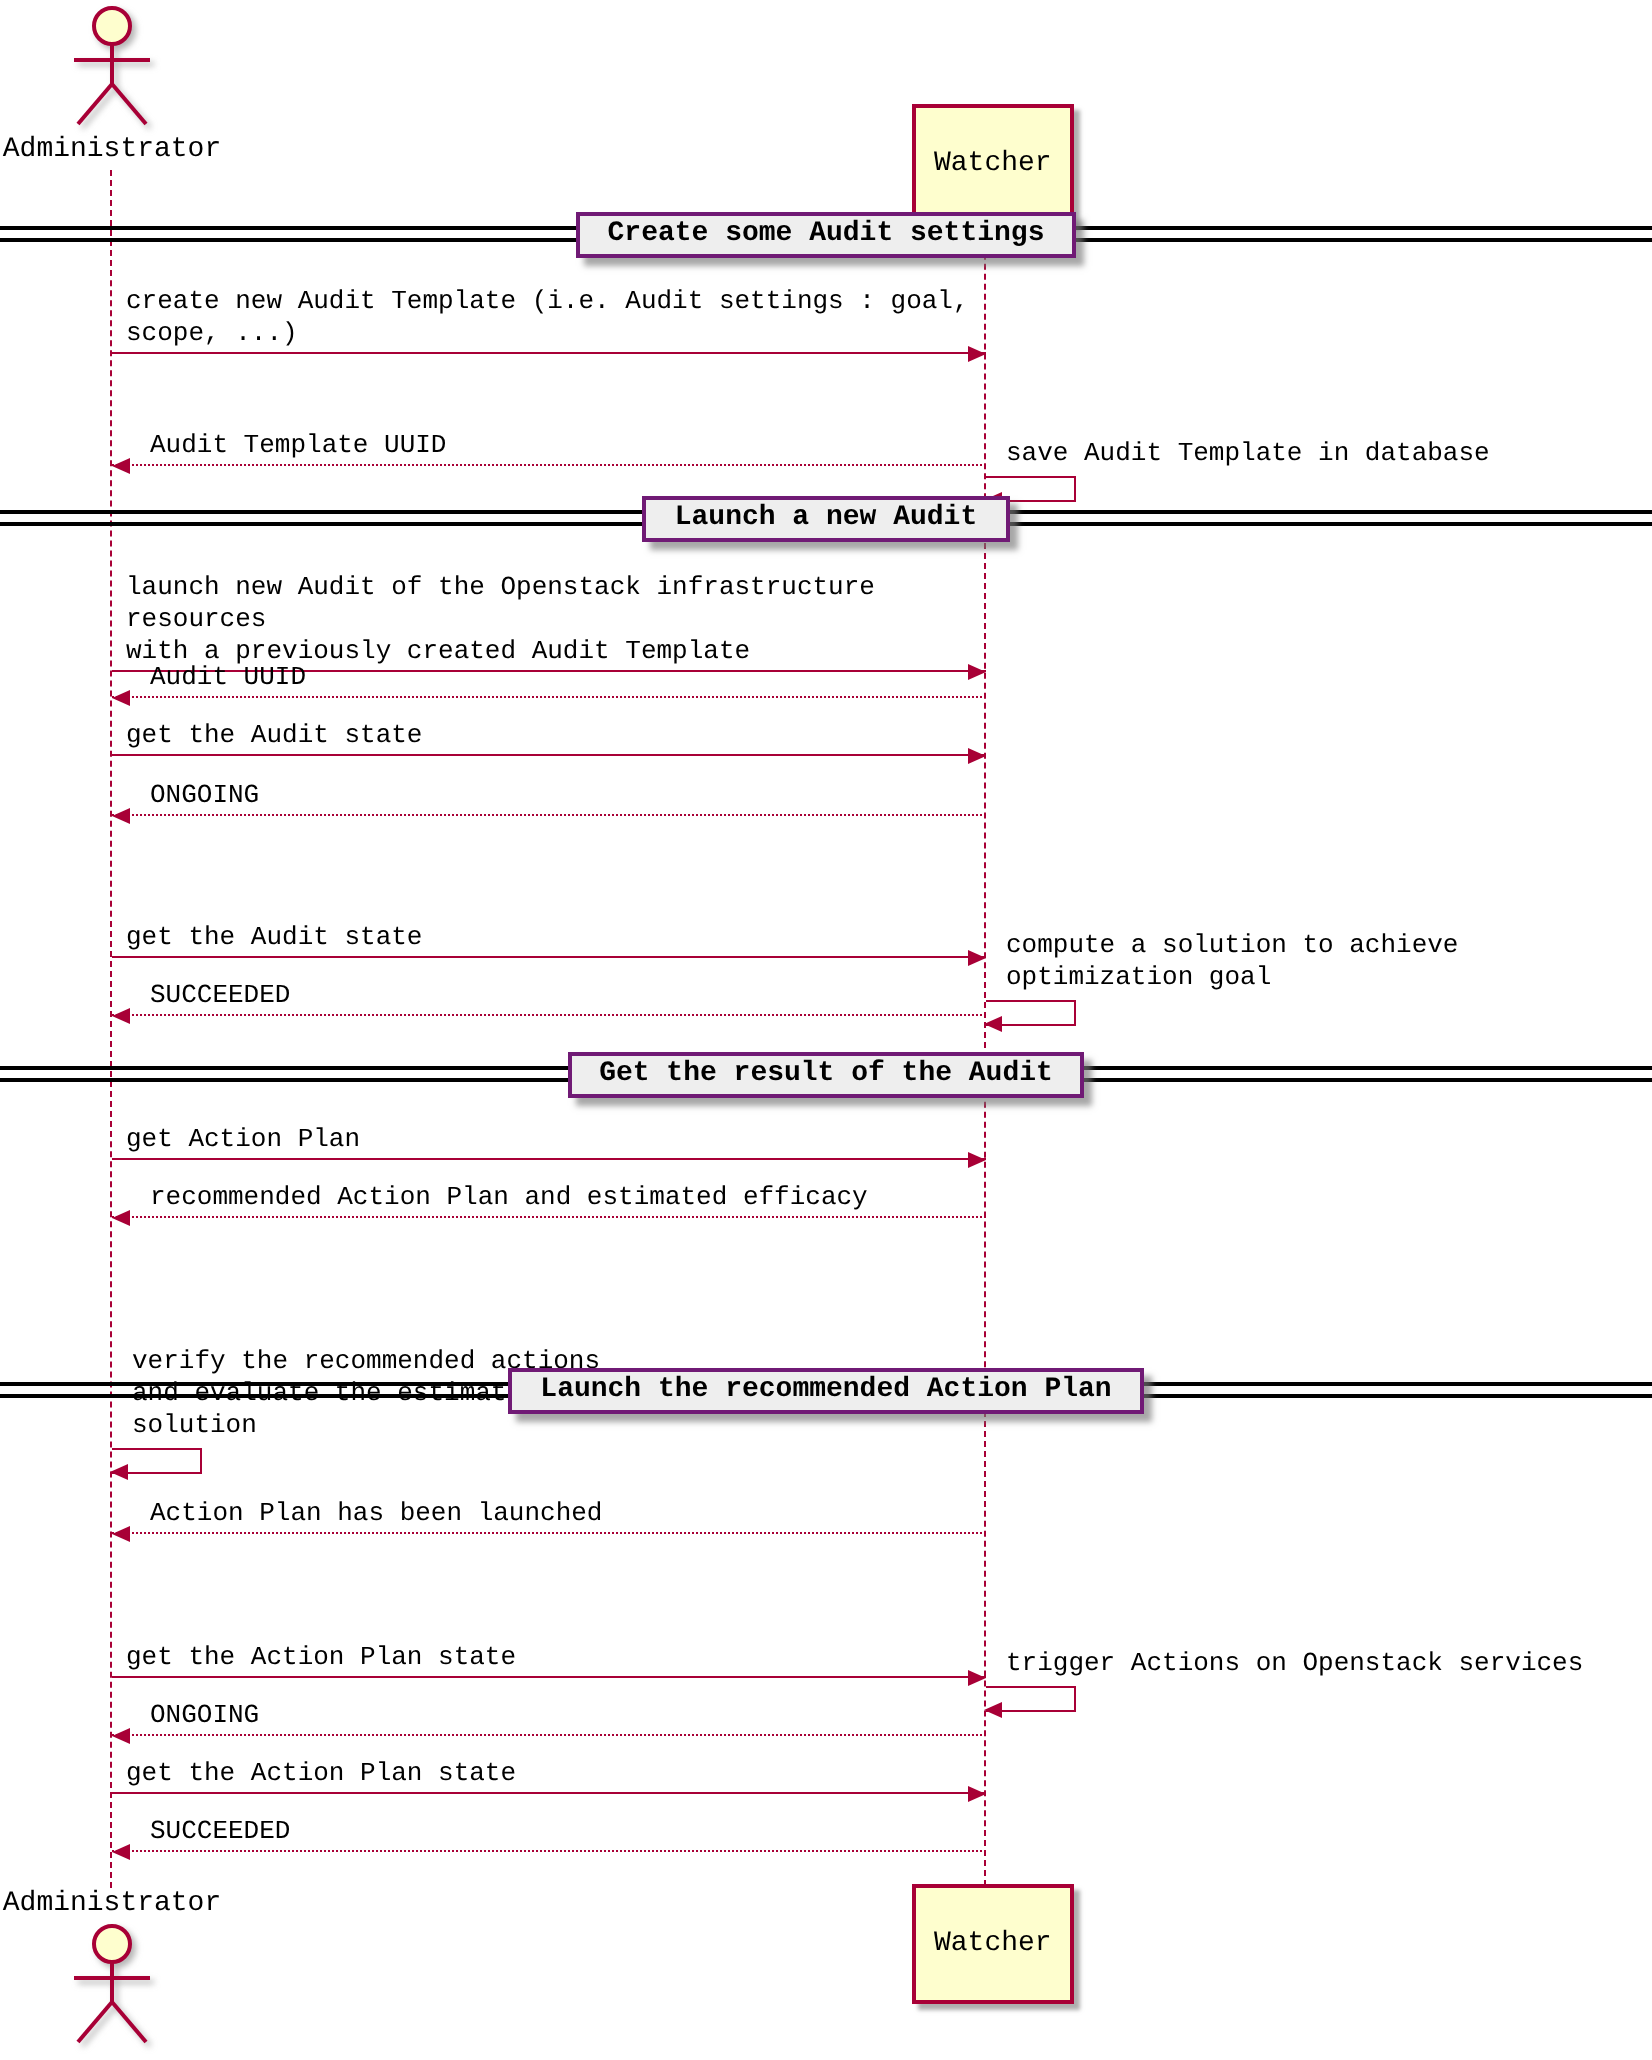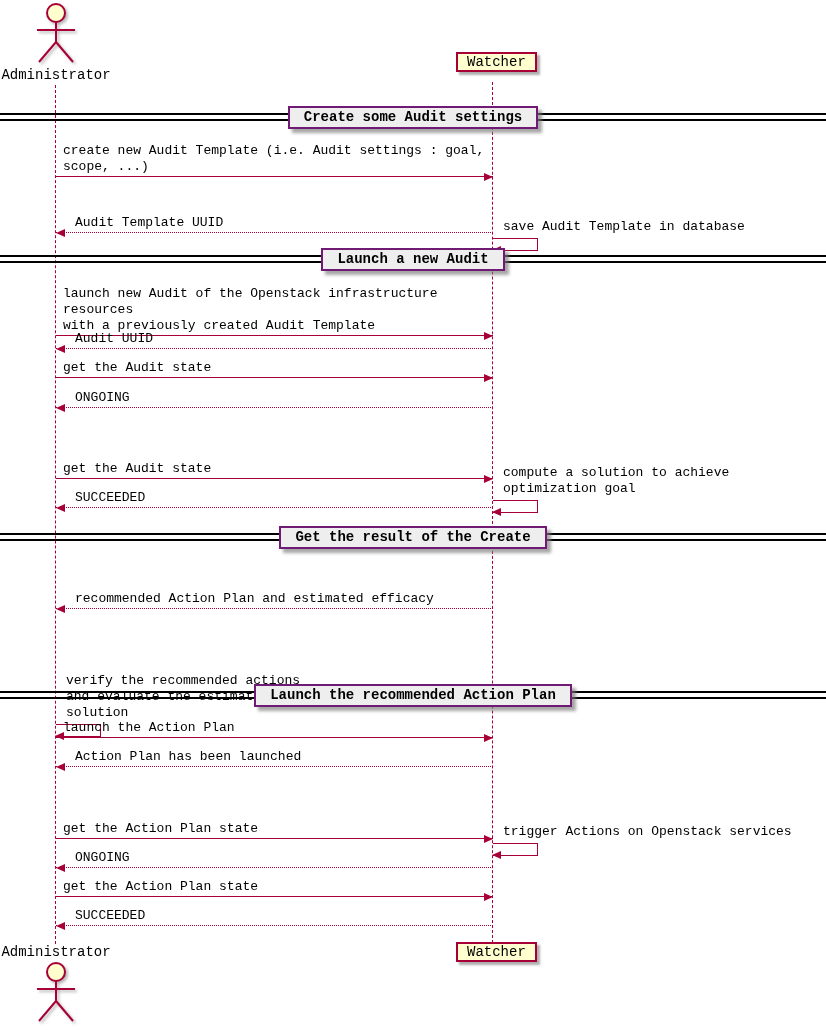--- a/index.html
+++ b/index.html
@@ -11,21 +11,21 @@
   .lifeline{position:absolute;width:0;border-left:1px dashed var(--accent,#A80036);}
   
   .actor{position:absolute;width:112px;display:flex;flex-direction:column;align-items:center;}
   .actor svg{filter:drop-shadow(2.5px 2.5px 1.5px rgba(120,120,120,.55));}
   .actor-label{font-size:14px;line-height:16px;margin-top:1px;white-space:nowrap;}
   .actor.bottom .actor-label{margin:0 0 1px 0;}
   
   .participant{
     position:absolute;display:inline-flex;align-items:center;justify-content:center;
     background:var(--participant_fill,#FEFECE);border:2px solid var(--accent,#A80036);
-    font-size:14px;padding:0 9px;box-shadow:3px 3px 2px rgba(120,120,120,.6);white-space:nowrap;text-align:center;
+    font-size:14px;padding:20px 9px;box-shadow:3px 3px 2px rgba(120,120,120,.6);white-space:nowrap;text-align:center;
   }
   
   .divider{position:absolute;left:0;width:826px;height:26px;display:flex;justify-content:center;align-items:center;}
   .divider-lines{position:absolute;left:0;right:0;top:9px;height:4px;
     border-top:2px solid #000;border-bottom:2px solid #000;}
   .divider-box{
     position:relative;background:var(--divider_fill,#EEEEEE);border:2px solid #701a75;
     font-weight:bold;font-size:14px;padding:1px 14px 2px 14px;white-space:nowrap;
     box-shadow:4px 4px 3px rgba(120,120,120,.65);
   }
@@ -143,23 +143,29 @@
 
   <div class="msg ret" style="top:490px">
     <div class="text">SUCCEEDED</div>
     <div class="line dotted">
         <span class="arrow left"></span>
       </div>
   </div>
 
   <div class="divider" style="top:524px">
     <div class="divider-lines"></div>
-    <div class="divider-box">Get the result of the Create</div>
-  </div>
-
+    <div class="divider-box">Get the result of the Audit</div>
+  </div>
+
+  <div class="msg fwd" style="top:562px">
+    <div class="text">get Action Plan</div>
+    <div class="line">
+        <span class="arrow right"></span>
+      </div>
+  </div>
 
   <div class="msg ret" style="top:591px">
     <div class="text">recommended Action Plan and estimated efficacy</div>
     <div class="line dotted">
         <span class="arrow left"></span>
       </div>
   </div>
 
   <div class="msg selfa" style="top:628px">
     <div class="text">verify the recommended actions
@@ -167,26 +173,20 @@
     <div class="loop">
         <span class="arrow left"></span>
       </div>
   </div>
 
   <div class="divider" style="top:682px">
     <div class="divider-lines"></div>
     <div class="divider-box">Launch the recommended Action Plan</div>
   </div>
 
-  <div class="msg fwd" style="top:720px">
-    <div class="text">launch the Action Plan</div>
-    <div class="line">
-        <span class="arrow right"></span>
-      </div>
-  </div>
 
   <div class="msg selfw" style="top:779px">
     <div class="text">trigger Actions on Openstack services</div>
     <div class="loop">
         <span class="arrow left"></span>
       </div>
   </div>
 
   <div class="msg ret" style="top:749px">
     <div class="text">Action Plan has been launched</div>

